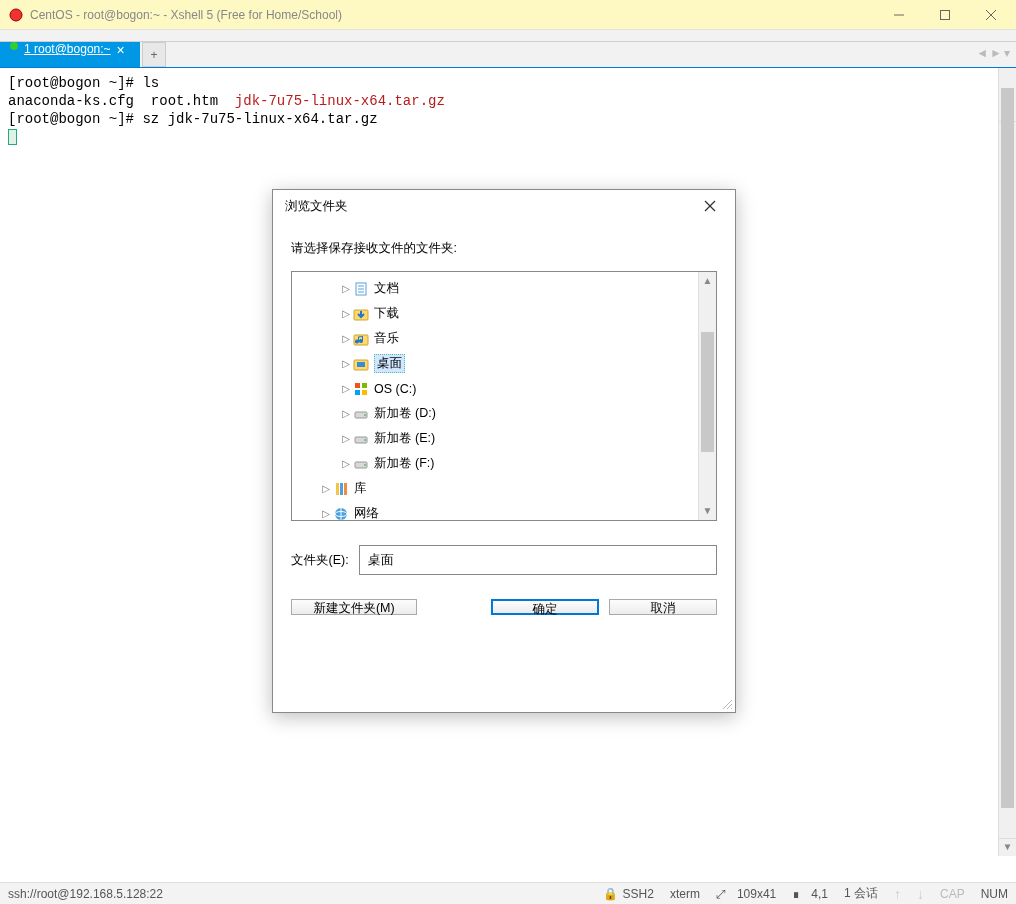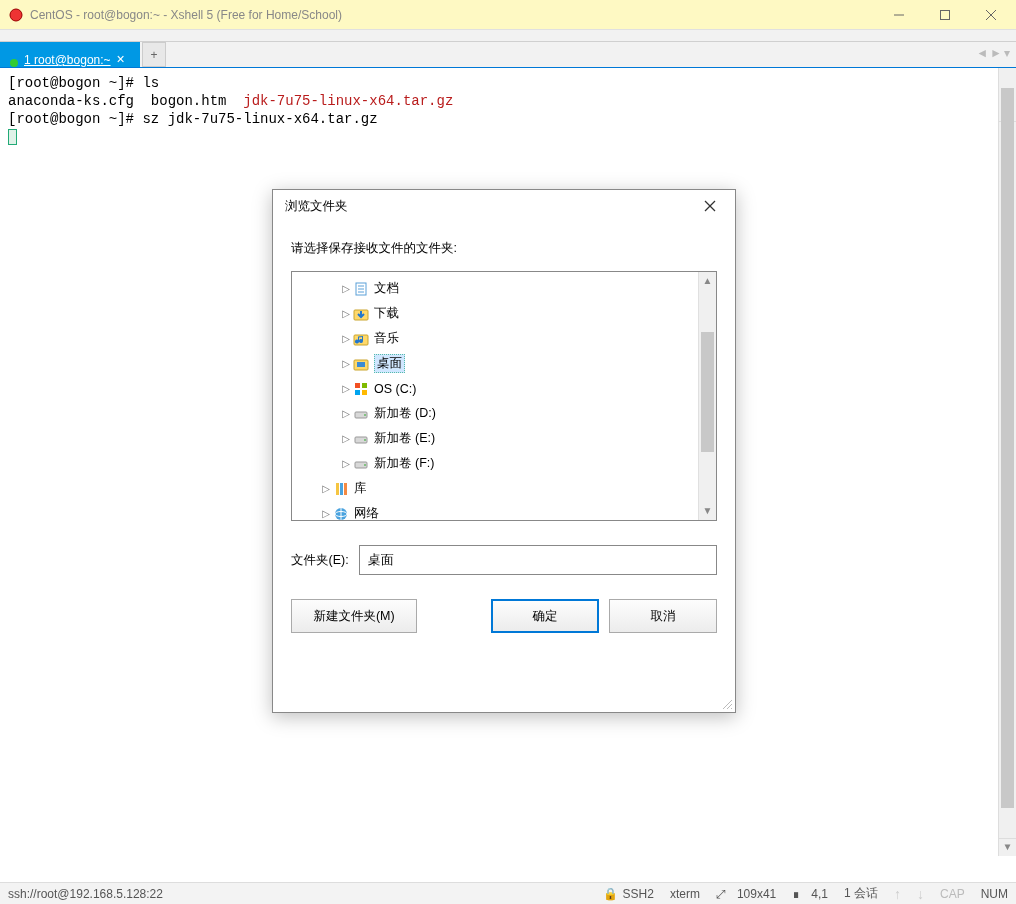--- a/index.html
+++ b/index.html
@@ -10,21 +10,21 @@
 .titlebar-icon { width: 16px; height: 16px; margin: 0 6px; }
 .titlebar-text { flex: 1; color: #888; font-size: 12px; }
 .win-controls { display: flex; }
 .win-btn { width: 46px; height: 30px; display: flex; align-items: center; justify-content: center; color: #888; cursor: pointer; }
 
 
 .toolstrip { height: 12px; background: #f2f2f2; border-bottom: 1px solid #d0d0d0; }
 
 
 .tabbar { height: 26px; background: #f2f2f2; display: flex; align-items: stretch; border-bottom: 1px solid #0078d7; position: relative; }
-.tab { background: #0098e4; color: #fff; display: flex; align-items: flex-end; padding: 0 10px; font-size: 12px; gap: 6px; min-width: 140px; }
+.tab { background: #0098e4; color: #fff; display: flex; align-items: flex-start; padding: 0 10px; font-size: 12px; gap: 6px; min-width: 140px; }
 .tab-status { width: 8px; height: 8px; background: #3c3; border-radius: 50%; }
 .tab-close { font-size: 14px; cursor: pointer; }
 .tab-new { width: 24px; background: #e8e8e8; border: 1px solid #ccc; display: flex; align-items: center; justify-content: center; color: #666; cursor: pointer; margin-left: 2px; }
 .tab-nav { position: absolute; right: 6px; top: 4px; display: flex; gap: 2px; color: #bbb; font-size: 12px; }
 
 
 .terminal { background: #fff; color: #000; font-family: "Consolas","Courier New",monospace; font-size: 14px; padding: 6px 8px; height: 788px; position: relative; white-space: pre; line-height: 18px; overflow: hidden; }
 .terminal .hl { color: #b91c1c; }
 .cursor-block { display: inline-block; width: 9px; height: 16px; border: 1px solid #2a7; background: rgba(40,170,100,.15); vertical-align: text-top; }
 .term-scrollbar { position: absolute; right: 0; top: 0; width: 18px; height: 100%; background: #f0f0f0; border-left: 1px solid #ddd; }
@@ -59,21 +59,21 @@
 .tree-scrollbar .down { position: absolute; bottom: 0; width: 100%; }
 .tree-scrollbar .thumb { position: absolute; left: 2px; right: 2px; top: 60px; height: 120px; background: #c8c8c8; }
 
 
 .folder-row { display: flex; align-items: center; margin-top: 24px; gap: 10px; }
 .folder-label { font-size: 12.5px; white-space: nowrap; }
 .folder-input { flex: 1; border: 1px solid #888; height: 30px; padding: 0 8px; font-size: 13px; font-family: inherit; }
 
 
 .btn-row { display: flex; gap: 10px; margin-top: 24px; }
-.btn { height: 34px; border: 1px solid #aaa; background: linear-gradient(#fdfdfd,#ececec); font-size: 12.5px; cursor: pointer; font-family: inherit; }
+.btn { height: 16px; border: 1px solid #aaa; background: linear-gradient(#fdfdfd,#ececec); font-size: 12.5px; cursor: pointer; font-family: inherit; }
 .btn-new { width: 126px; }
 .btn-row-spacer { flex:1; }
 .btn-ok { width: 108px; border: 2px solid #0078d7; }
 .btn-cancel { width: 108px; }
 .resize-grip { position: absolute; right: 2px; bottom: 2px; width: 12px; height: 12px; }
 
 
 svg { display: block; }
 </style>
 </head>
@@ -116,21 +116,21 @@
   </div>
   <div class="tab-new">+</div>
   <div class="tab-nav">
     <span>◄</span>
     <span>►</span>
     <span>▾</span>
   </div>
 </div>
 
 <div class="terminal"><span>[root@bogon ~]# </span><span>ls</span>
-<span>anaconda-ks.cfg  bogon.htm  </span><span class="hl">jdk-7u75-linux-x64.tar.gz</span>
+<span>anaconda-ks.cfg  root.htm  </span><span class="hl">jdk-7u75-linux-x64.tar.gz</span>
 <span>[root@bogon ~]# </span><span>sz jdk-7u75-linux-x64.tar.gz</span>
 <span class="cursor-block"></span>
   <div class="term-scrollbar">
     <div class="term-scroll-up">▲</div>
     <div class="term-thumb"></div>
     <div class="term-scroll-down">▼</div>
   </div>
 </div>
 
 <div class="statusbar">

